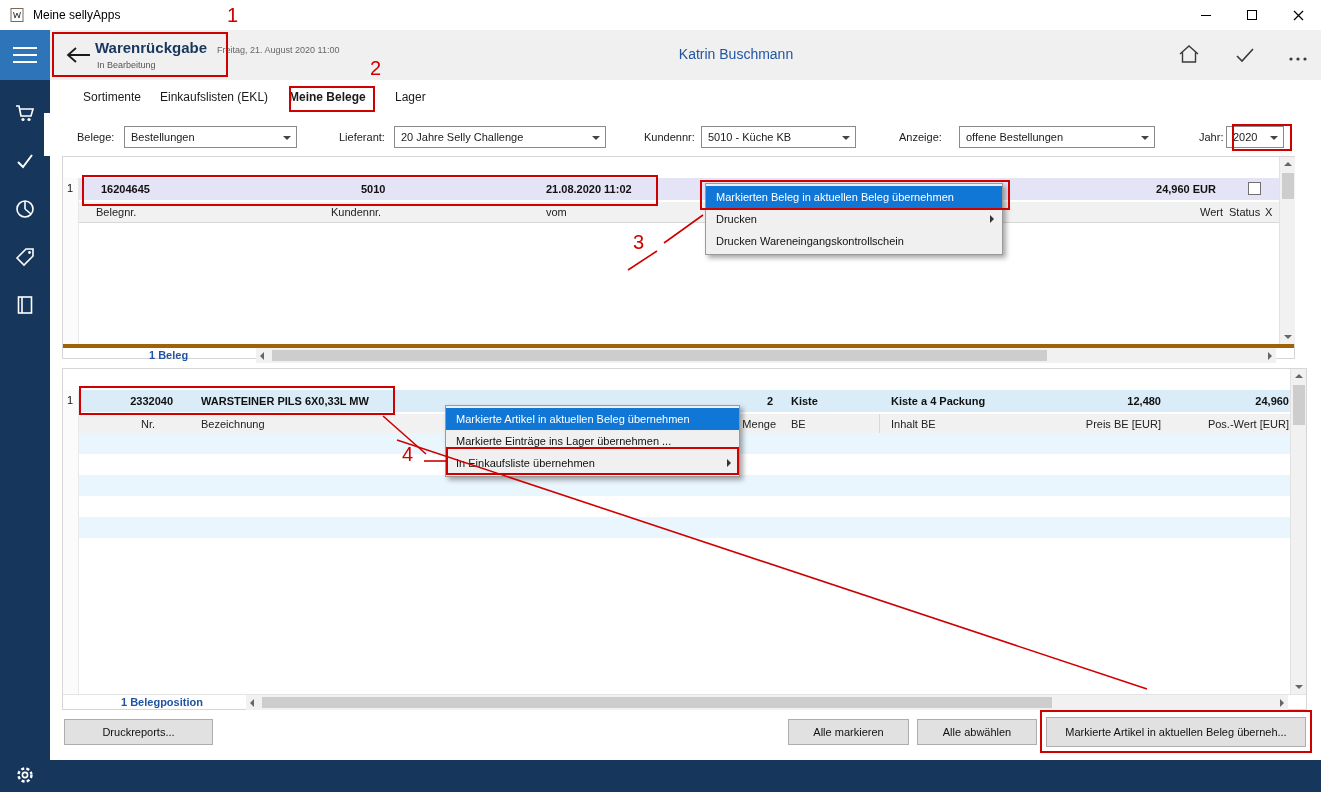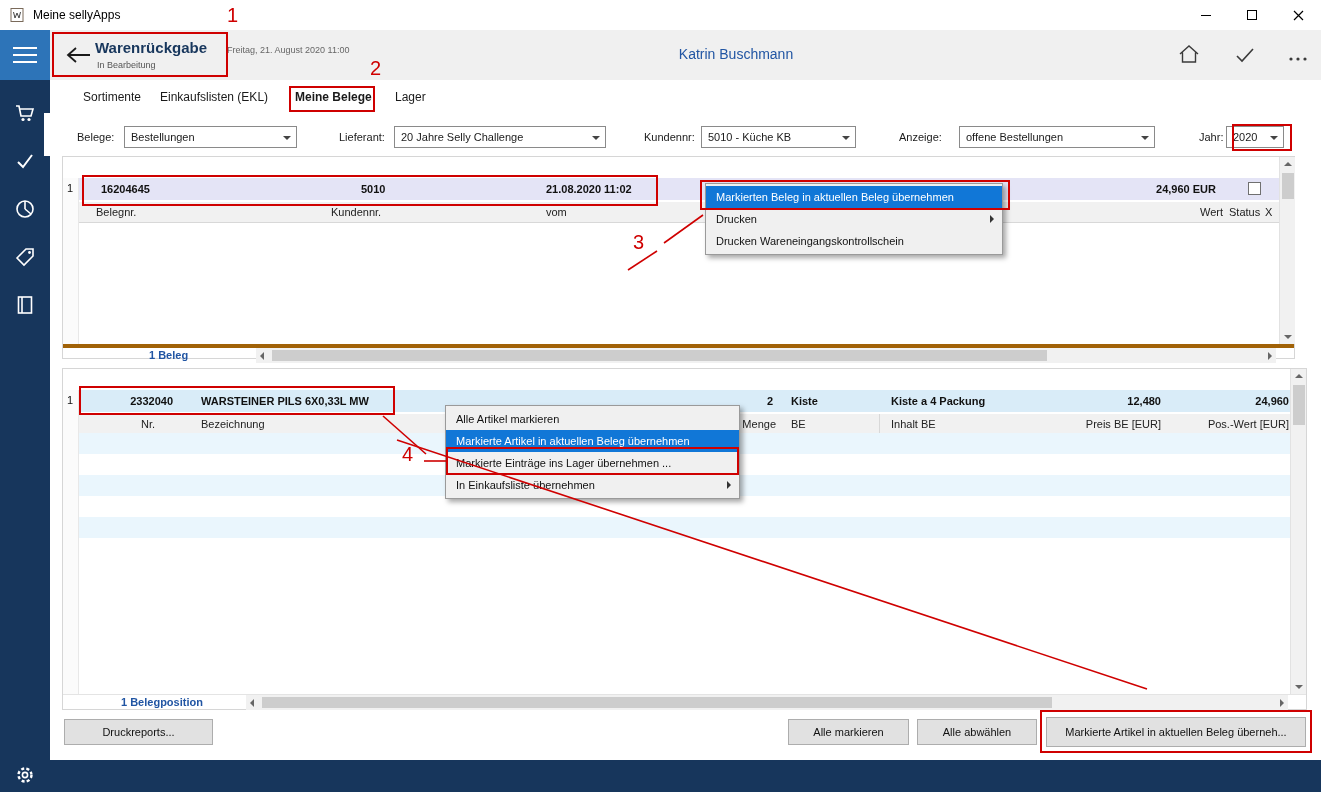--- a/index.html
+++ b/index.html
@@ -19,21 +19,21 @@
   
   .sidebar { position:absolute; left:0; top:30px; width:50px; height:762px; background:#17365c; }
   .hamburger { position:absolute; left:0; top:0; width:50px; height:50px; background:#2d74b8; display:flex; flex-direction:column; align-items:center; justify-content:center; gap:5px; cursor:pointer; }
   .hamburger i { display:block; width:24px; height:2px; background:#fff; }
   .sb-icon { position:absolute; left:14px; width:22px; height:22px; cursor:pointer; }
 
   
   .header { position:absolute; left:50px; top:30px; width:1271px; height:50px; background:#f0f0f0; }
   .back { position:absolute; left:14px; top:15px; cursor:pointer; }
   .htitle { position:absolute; left:45px; top:9px; font-size:15px; font-weight:bold; color:#17365c; white-space:nowrap; }
-  .hdate { font-size:9px; color:#666; font-weight:normal; margin-left:20px; }
+  .hdate { font-size:9px; color:#666; font-weight:normal; margin-left:10px; }
   .hstatus { position:absolute; left:47px; top:30px; font-size:9px; color:#555; }
   .huser { position:absolute; left:536px; top:16px; width:300px; text-align:center; font-size:14px; color:#2155a3; }
   .hic { position:absolute; cursor:pointer; }
 
   
   .tabsbar { position:absolute; left:50px; top:80px; width:1271px; height:33px; background:#fff; }
   .tab { position:absolute; top:10px; font-size:12px; color:#1a1a1a; cursor:pointer; white-space:nowrap; }
   .tab.active { font-weight:bold; }
 
   
@@ -184,21 +184,21 @@
           <circle cx="3" cy="3" r="1.6" fill="#3a3a3a"></circle>
           <circle cx="10" cy="3" r="1.6" fill="#3a3a3a"></circle>
           <circle cx="17" cy="3" r="1.6" fill="#3a3a3a"></circle>
         </svg>
     </span>
   </div>
 
   <div class="tabsbar">
     <span class="tab" style="left:33px">Sortimente</span>
     <span class="tab" style="left:110px">Einkaufslisten (EKL)</span>
-    <span class="tab active" style="left:245px">Meine Belege</span>
+    <span class="tab active" style="left:239px">Meine Belege</span>
     <span class="tab" style="left:345px">Lager</span>
   </div>
 
   <div class="filterbar">
     <span class="flabel" style="left:33px">Belege:</span>
     <div class="combo" style="left:80px;width:173px">
       <span class="combo-val">Bestellungen</span>
         <span class="combo-arrow"></span>
     </div>
     <span class="flabel" style="left:295px">Lieferant:</span>
@@ -302,21 +302,20 @@
       <span class="counter" style="left:58px;top:1px">1 Belegposition</span>
       <div class="hscroll" style="left:183px;top:0;width:1042px">
         <i class="tri tri-l" style="left:4px;top:4px"></i>
         <div class="thumbh" style="left:16px;width:790px"></div>
         <i class="tri tri-r" style="right:4px;top:4px"></i>
       </div>
     </div>
   </div>
 
   <div class="ctxmenu" style="left:445px;top:405px;width:295px">
-    <div class="mi">Alle Artikel markieren</div>
     <div class="mi hl">Markierte Artikel in aktuellen Beleg übernehmen</div>
     <div class="mi">Markierte Einträge ins Lager übernehmen ...</div>
     <div class="mi"><span>In Einkaufsliste übernehmen</span><span class="sub"></span></div>
   </div>
 
   <div class="btn" style="left:64px;top:719px;width:149px;height:26px">Druckreports...</div>
   <div class="btn" style="left:788px;top:719px;width:121px;height:26px">Alle markieren</div>
   <div class="btn" style="left:917px;top:719px;width:120px;height:26px">Alle abwählen</div>
   <div class="btn" style="left:1046px;top:717px;width:260px;height:30px">Markierte Artikel in aktuellen Beleg überneh...</div>
 

